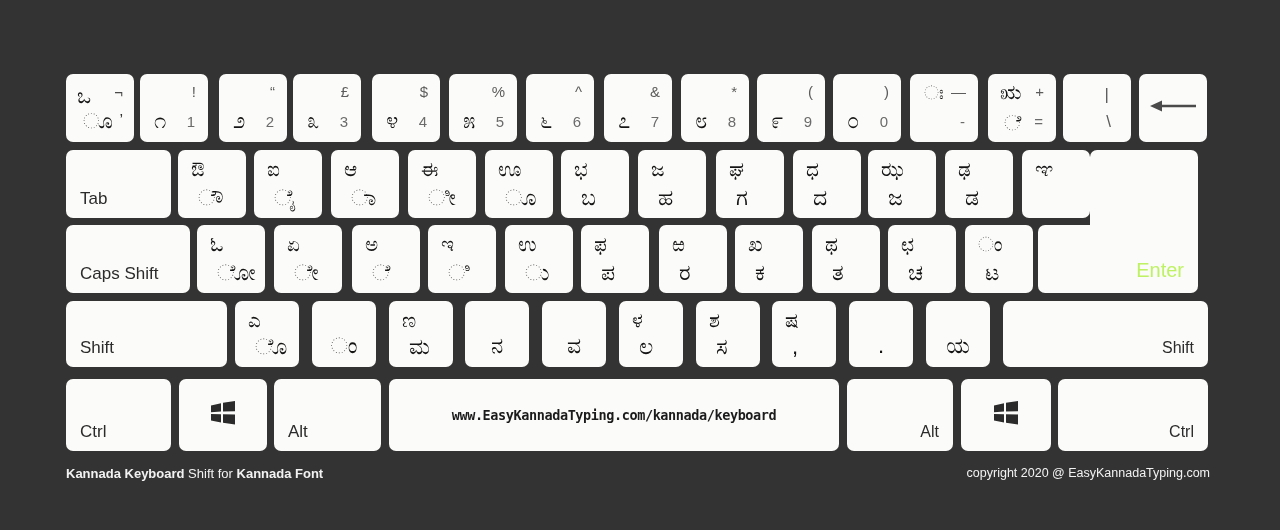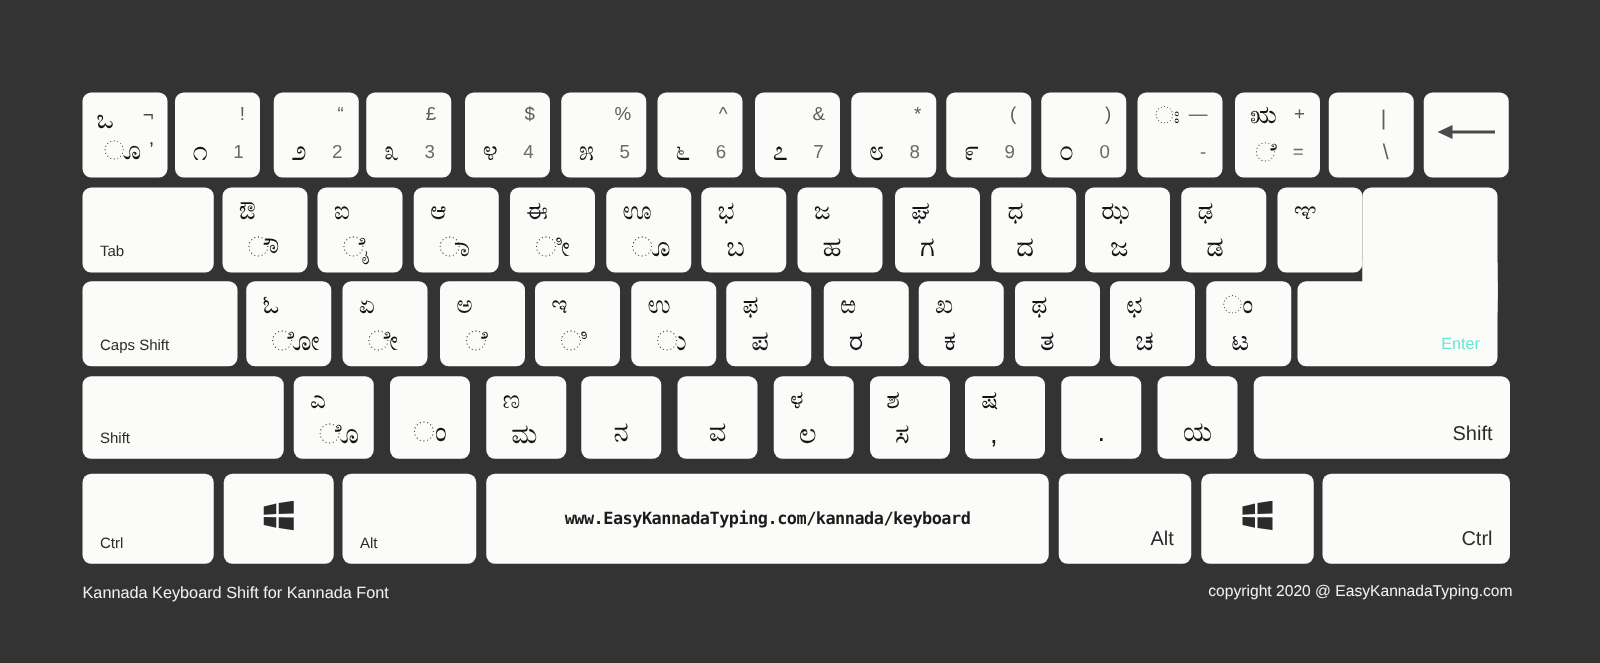--- a/index.html
+++ b/index.html
@@ -79,21 +79,21 @@
   }
   .lo-only {
     left: 50%;
     transform: translateX(-50%);
     bottom: 10px;
     font-size: 22px;
   }
   
   .mod {
     left: 14px; bottom: 11px;
-    font-size: 12px;
+    font-size: 17px;
     color: #2b2b2b;
     text-align: center;
   }
   .mod-r {
     right: 14px; bottom: 11px;
     font-size: 16px;
     color: #2b2b2b;
   }
   .pipe {
     right: 22px; top: 12px;
@@ -138,22 +138,22 @@
   }
   #enter-key .e-join {
     position: absolute;
     right: 0; top: 60px;
     width: 108px; height: 40px;
     background: #fbfbf9;
   }
   #enter-key .e-label {
     position: absolute;
     right: 14px; bottom: 11px;
-    font-size: 13px;
-    color: #5eead4;
+    font-size: 20px;
+    color: #bef264;
     z-index: 3;
   }
   
   #space-url {
     position: absolute;
     left: 50%; top: 50%;
     transform: translate(-50%, -50%);
     font-family: "DejaVu Sans Mono", monospace;
     font-size: 13.5px;
     font-weight: bold;
@@ -166,21 +166,21 @@
     position: absolute;
     bottom: 0;
     font-size: 13px;
     color: #f2f2f2;
     white-space: nowrap;
   }
   #footer-left {
     left: 66px;
     top: 466px;
   }
-  #footer-left .b { font-weight: normal; }
+  #footer-left .b { font-weight: bold; }
   #footer-right {
     right: 70px;
     top: 466px;
     font-size: 12.5px;
     color: #f2f2f2;
     text-align: right;
   }
 </style>
 </head>
 <body>

